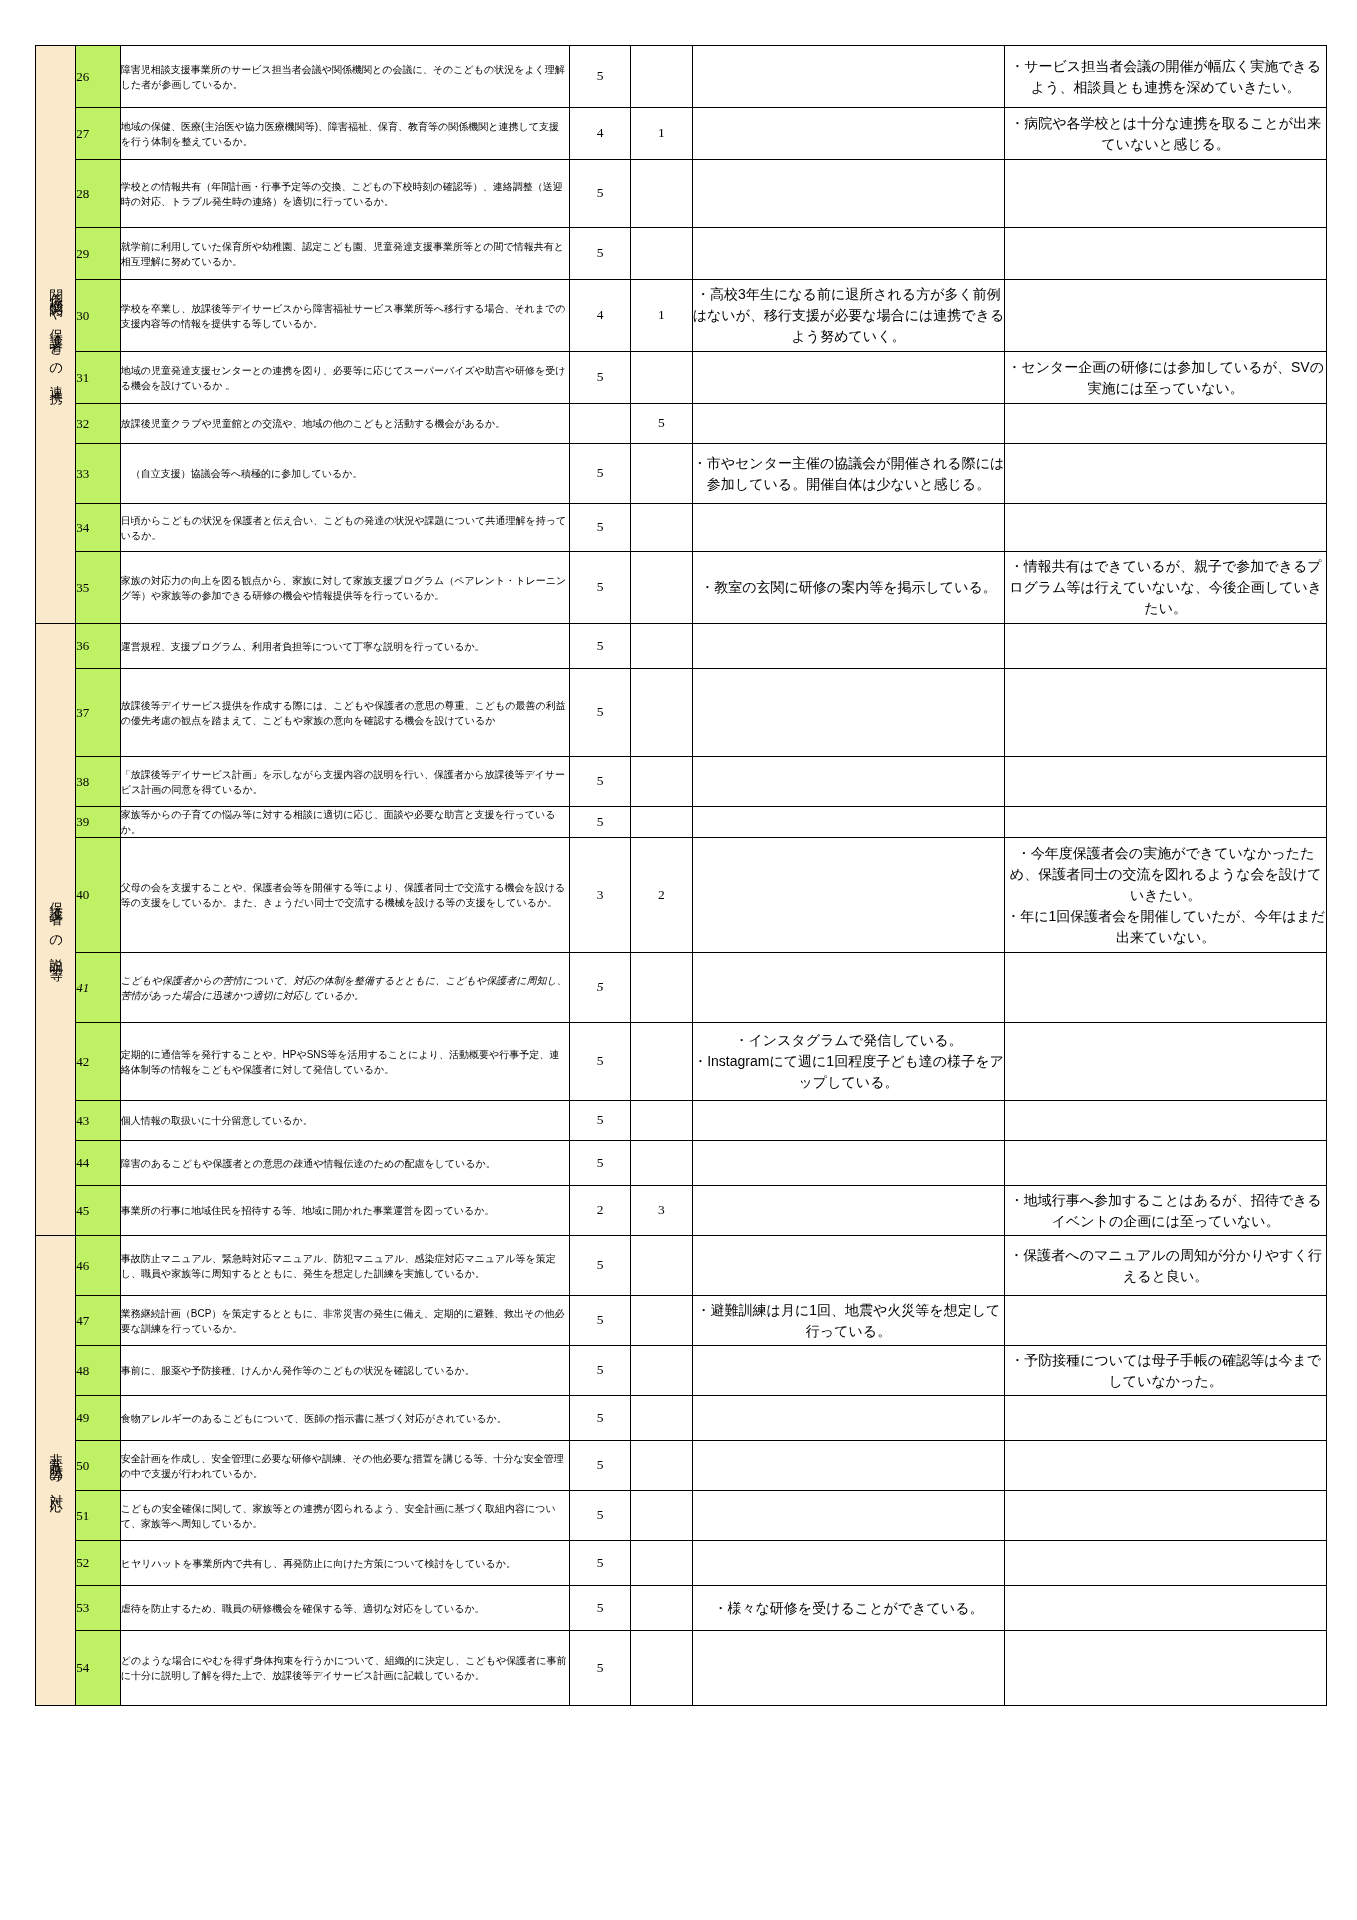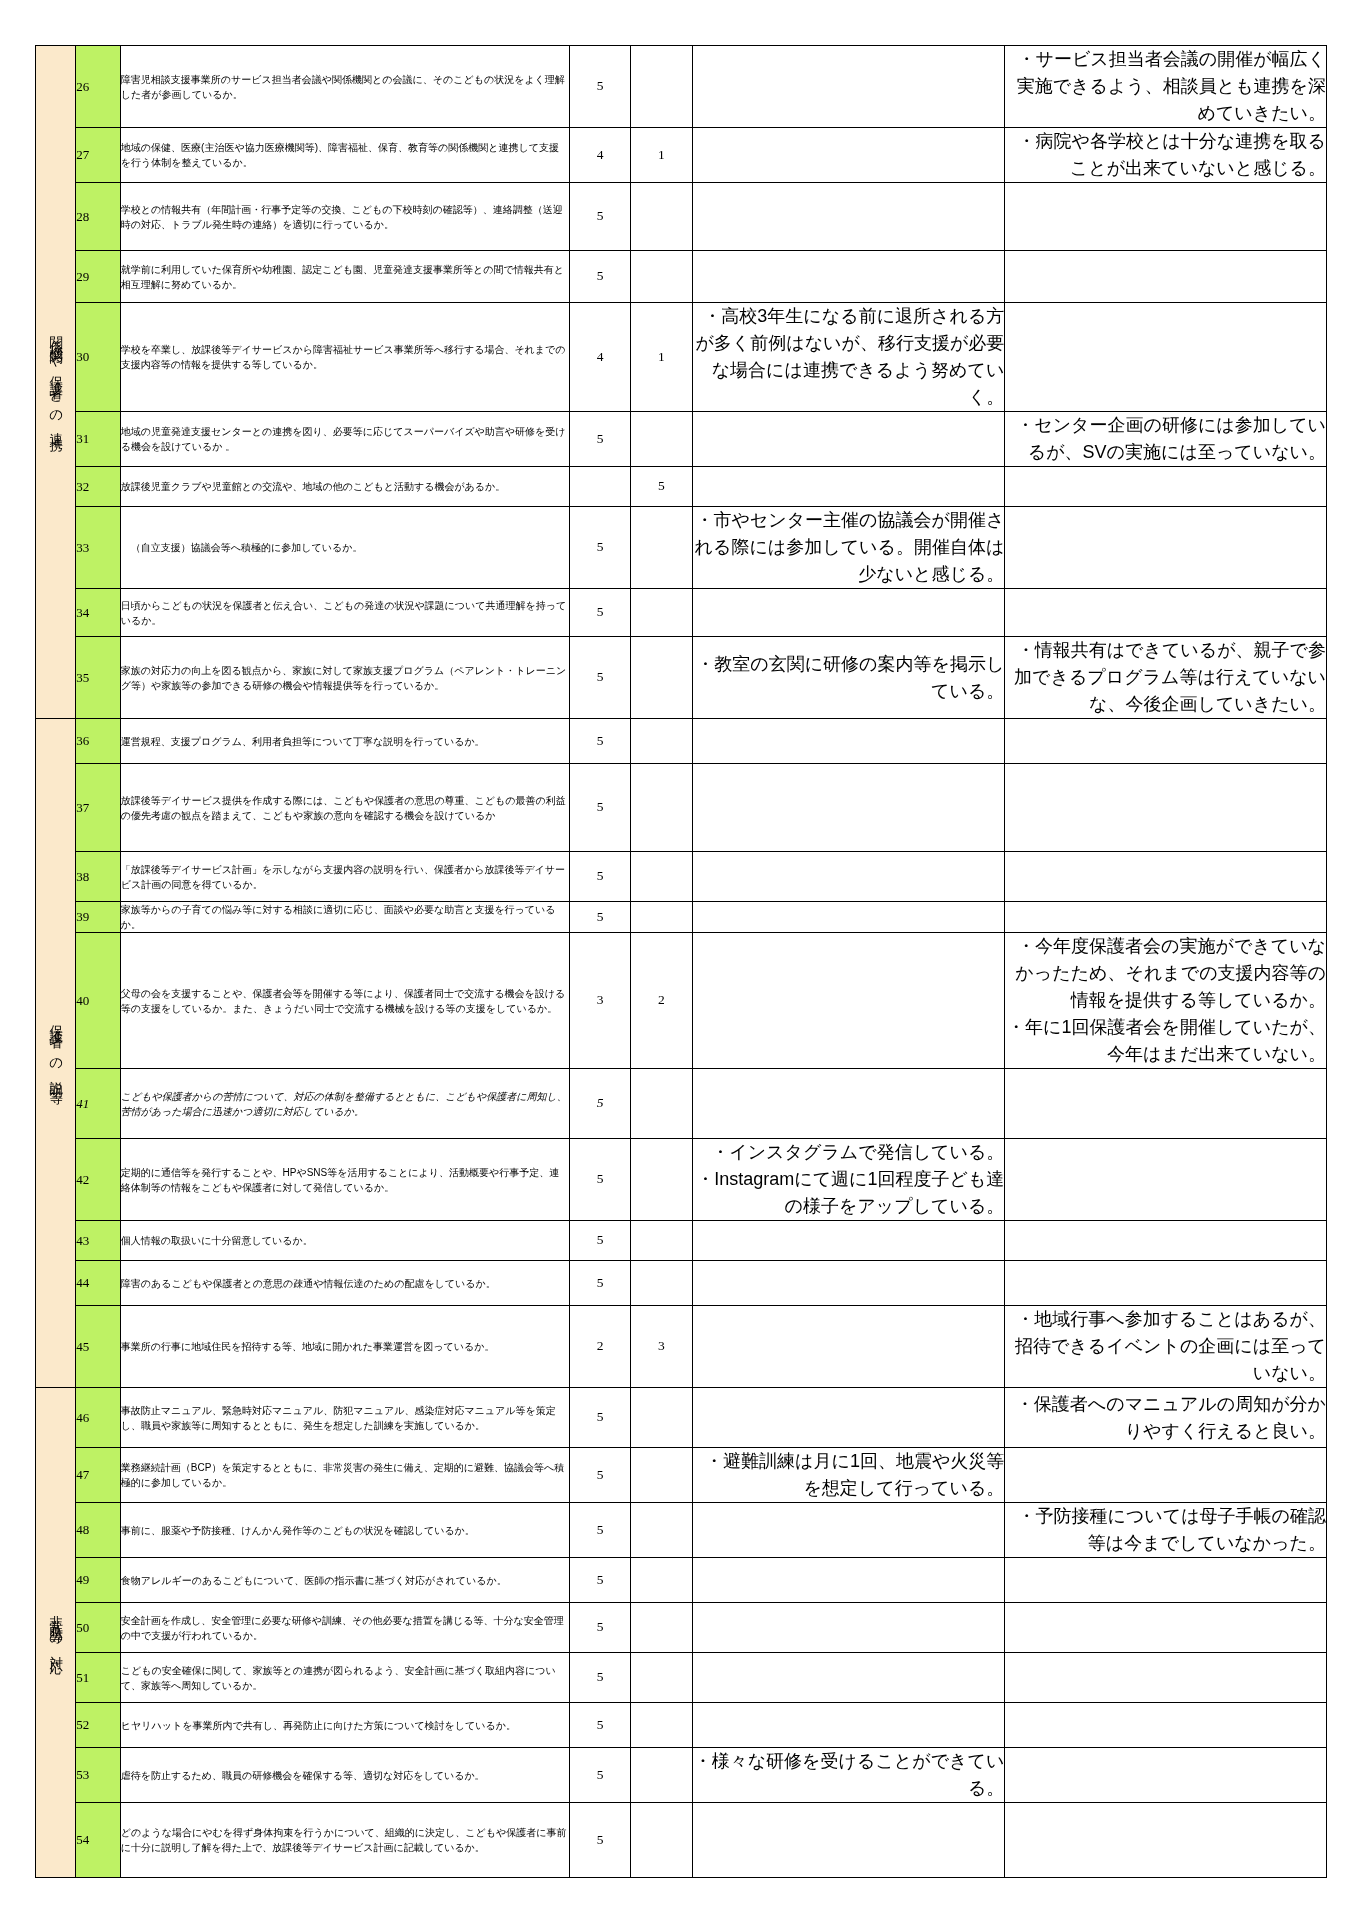--- a/index.html
+++ b/index.html
@@ -81,22 +81,22 @@
 
   
   td.score {
     text-align: center;
     font-size: 13.5px;
     font-family: "Liberation Serif", "DejaVu Serif", serif;
   }
 
   
   td.com {
-    text-align: right;
-    font-size: 18px;
+    text-align: center;
+    font-size: 14px;
     padding: 3px 4px 3px 5px;
     line-height: 1.62;
     vertical-align: top;
   }
   td.com .line { display: block; }
 </style>
 </head>
 <body>
 
 <div class="page">
@@ -225,21 +225,21 @@
           <td class="com"></td>
           <td class="com"></td>
         </tr>
         <tr style="height: 115px;">
           <td class="no">40</td>
           <td class="q">父母の会を支援することや、保護者会等を開催する等により、保護者同士で交流する機会を設ける等の支援をしているか。また、きょうだい同士で交流する機械を設ける等の支援をしているか。</td>
           <td class="score">3</td>
           <td class="score">2</td>
           <td class="com"></td>
           <td class="com">
-            <span class="line">・今年度保護者会の実施ができていなかったため、それまでの支援内容等の情報を提供する等しているか。</span>
+            <span class="line">・今年度保護者会の実施ができていなかったため、保護者同士の交流を図れるような会を設けていきたい。</span>
             <span class="line">・年に1回保護者会を開催していたが、今年はまだ出来ていない。</span>
           </td>
         </tr>
         <tr style="height: 70px; font-style: italic;">
           <td class="no">41</td>
           <td class="q">こどもや保護者からの苦情について、対応の体制を整備するとともに、こどもや保護者に周知し、苦情があった場合に迅速かつ適切に対応しているか。</td>
           <td class="score">5</td>
           <td class="score"></td>
           <td class="com"></td>
           <td class="com"></td>
@@ -283,21 +283,21 @@
           <td class="cat" rowspan="9"><span class="vtext">非常時等の対応</span></td>
           <td class="no">46</td>
           <td class="q">事故防止マニュアル、緊急時対応マニュアル、防犯マニュアル、感染症対応マニュアル等を策定し、職員や家族等に周知するとともに、発生を想定した訓練を実施しているか。</td>
           <td class="score">5</td>
           <td class="score"></td>
           <td class="com"></td>
           <td class="com">・保護者へのマニュアルの周知が分かりやすく行えると良い。</td>
         </tr>
         <tr style="height: 50px;">
           <td class="no">47</td>
-          <td class="q">業務継続計画（BCP）を策定するとともに、非常災害の発生に備え、定期的に避難、協議会等へ積極的に参加しているか。</td>
+          <td class="q">業務継続計画（BCP）を策定するとともに、非常災害の発生に備え、定期的に避難、救出その他必要な訓練を行っているか。</td>
           <td class="score">5</td>
           <td class="score"></td>
           <td class="com">・避難訓練は月に1回、地震や火災等を想定して行っている。</td>
           <td class="com"></td>
         </tr>
         <tr style="height: 50px;">
           <td class="no">48</td>
           <td class="q">事前に、服薬や予防接種、けんかん発作等のこどもの状況を確認しているか。</td>
           <td class="score">5</td>
           <td class="score"></td>

